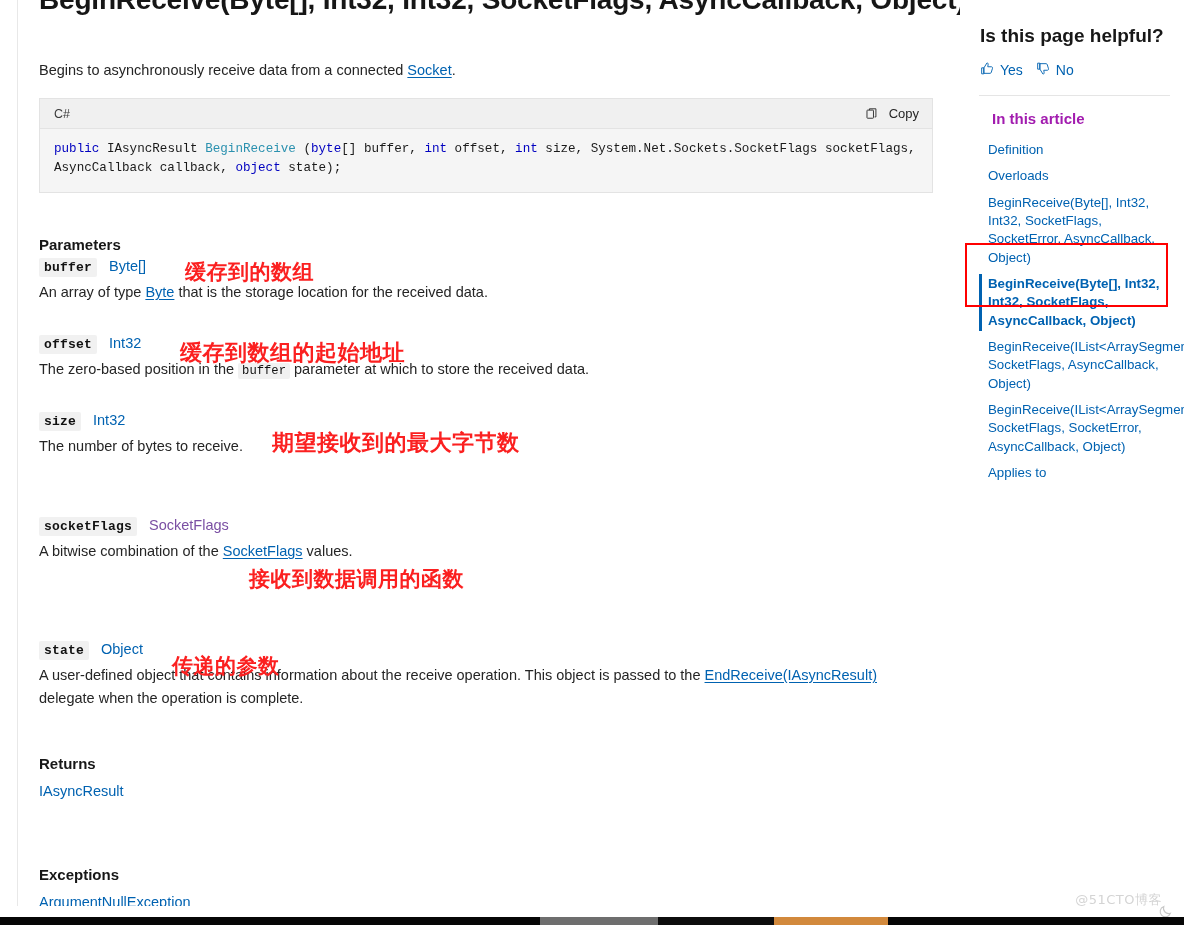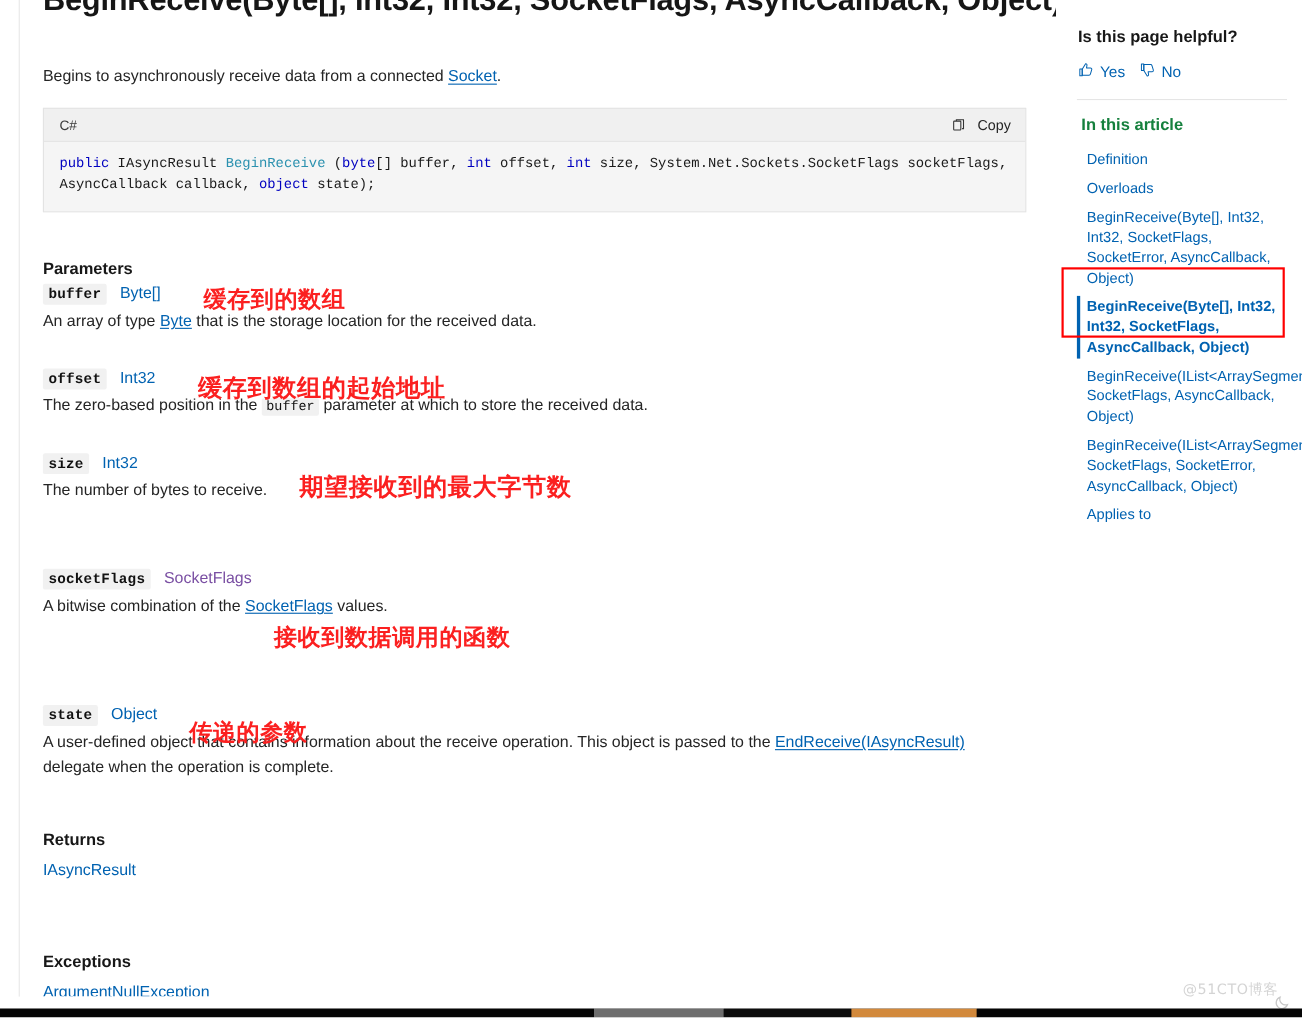--- a/index.html
+++ b/index.html
@@ -204,21 +204,21 @@
   
   .sidebar {
     position: absolute;
     left: 965px; top: 0;
     width: 219px;
     height: 906px;
     padding: 25px 14px 0 14px;
     background: #ffffff;
   }
   .helpful-title {
-    font-size: 15px;
+    font-size: 19px;
     font-weight: 700;
     color: #171717;
     margin: 0 0 14px 0;
     padding-left: 1px;
   }
   .vote-row {
     display: flex;
     align-items: center;
     gap: 7px;
     margin-bottom: 16px;
@@ -237,22 +237,22 @@
     font-family: "Liberation Sans", sans-serif;
   }
   .sb-divider {
     height: 1px;
     background: #e5e5e5;
     margin: 0 0 14px 0;
   }
   .article-title {
     font-size: 15px;
     font-weight: 700;
-    color: #15803d;
-    margin: 0 0 10px 3px;
+    color: #a21caf;
+    margin: 0 0 10px 12px;
     padding-left: 1px;
   }
   .toc { list-style: none; margin: 0; padding: 0; }
   .toc-item {
     position: relative;
     padding: 4px 0 4px 9px;
     font-size: 13.3px;
     line-height: 1.38;
     color: #0062b1;
     cursor: pointer;

